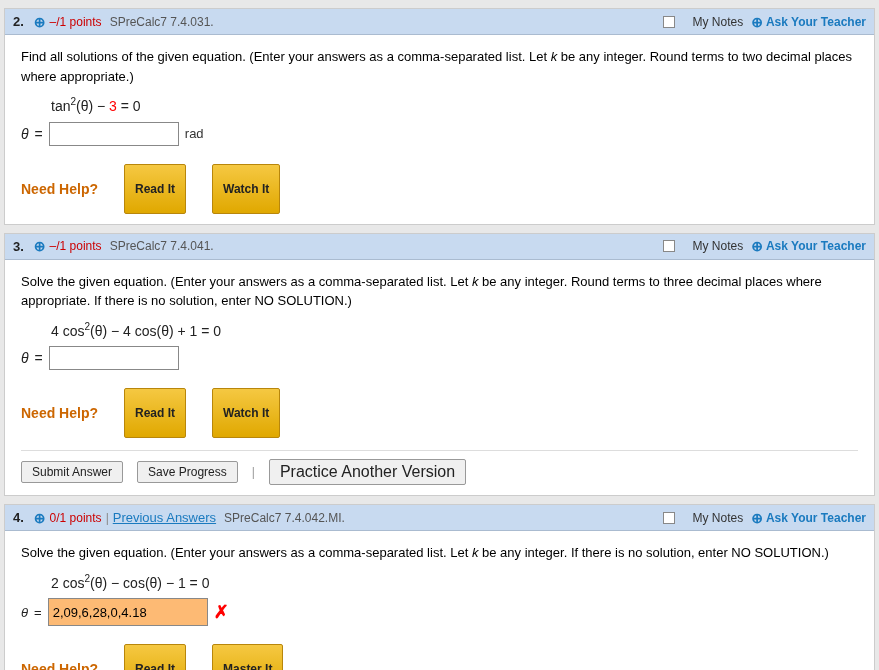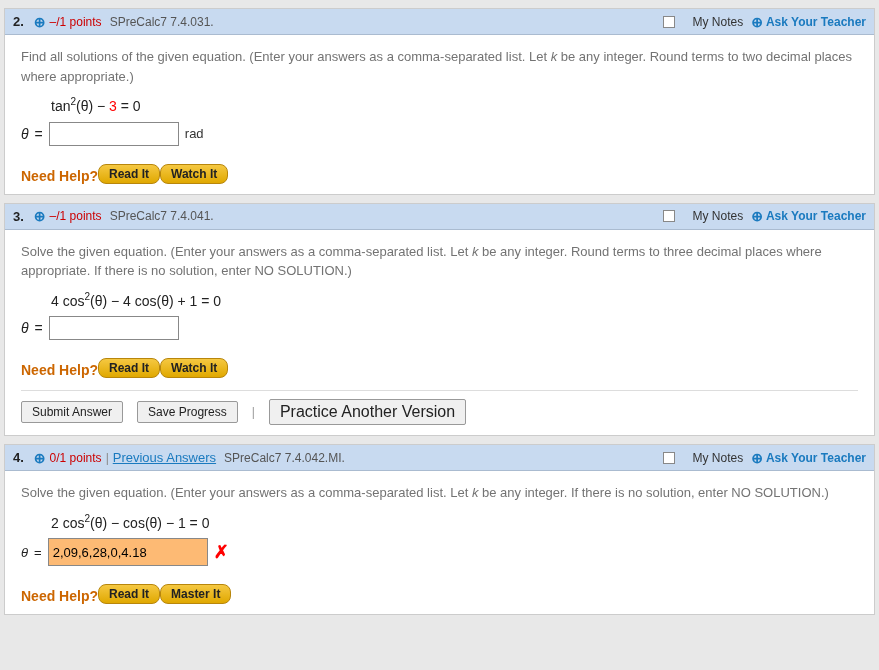--- a/index.html
+++ b/index.html
@@ -100,21 +100,21 @@
     }
 
     .question-body {
       padding: 12px 16px 10px 16px;
     }
 
     .question-text {
       font-size: 13px;
       line-height: 1.5;
       margin-bottom: 10px;
-      color: #737373;
+      color: #000000;
     }
 
     .equation-line {
       margin: 8px 0 8px 30px;
       font-size: 14px;
     }
 
     .answer-line {
       display: flex;
       align-items: center;
@@ -132,41 +132,41 @@
       background: #fff;
     }
 
     .rad-label {
       font-size: 13px;
       color: #333;
     }
 
     .need-help-row {
       display: flex;
-      align-items: flex-end;
-      gap: 0;
+      align-items: center;
+      gap: 26px;
       margin-top: 18px;
       flex-wrap: wrap;
     }
 
     .need-help-label {
       color: #c60;
       font-weight: bold;
       font-size: 14px;
     }
 
     .help-btn {
       background: linear-gradient(to bottom, #f5c842, #e0a800);
       border: 1px solid #b8860b;
-      padding: 2px 10px;
+      padding: 17px 10px;
       font-size: 12px;
       font-weight: bold;
       cursor: pointer;
       color: #222;
-      border-radius: 8px;
+      border-radius: 2px;
     }
 
     .submit-row {
       display: flex;
       align-items: center;
       gap: 14px;
       margin-top: 12px;
       padding-top: 8px;
       border-top: 1px solid #ddd;
       flex-wrap: wrap;

